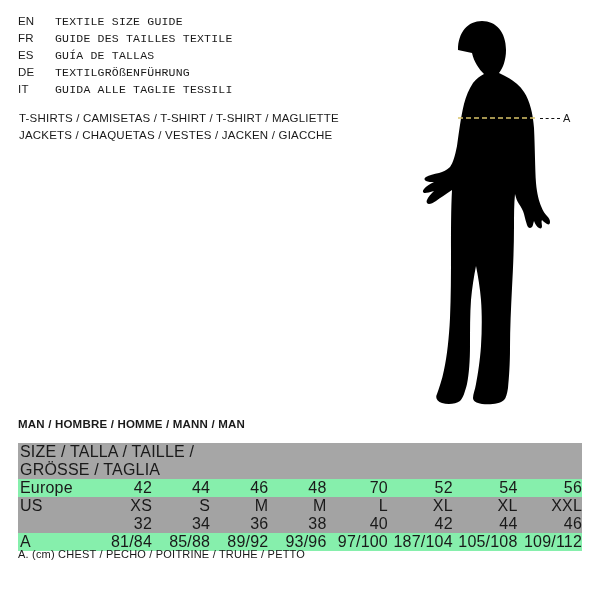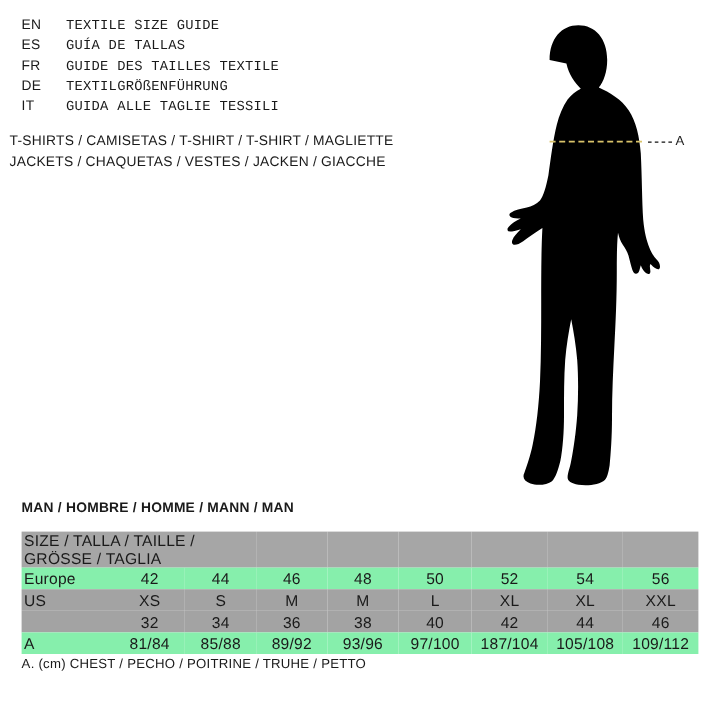--- a/index.html
+++ b/index.html
@@ -42,21 +42,21 @@
   }
   .lang-text {
     color: #1a1a1a;
     white-space: nowrap;
     font-family: Liberation Mono, monospace;
   }
 
   
   .garment-block {
     position: absolute;
-    left: 8px;
+    left: 19px;
     top: 110px;
     width: 400px;
   }
   .garment-line {
     font-size: 11.5px;
     line-height: 17px;
     letter-spacing: 0.2px;
     white-space: nowrap;
   }
 
@@ -97,21 +97,21 @@
     letter-spacing: 0.2px;
     color: #1a1a1a;
     text-align: right;
   }
   table.size-table {
     position: absolute;
     left: 18px;
     top: 443px;
     width: 564px;
     border-collapse: collapse;
-    font-size: 13px;
+    font-size: 16px;
     letter-spacing: 0.2px;
   }
   table.size-table td {
     padding: 0;
     height: 18px;
     vertical-align: middle;
   }
   .row-head td {
     background: #a6a6a6;
     color: #1a1a1a;
@@ -122,21 +122,21 @@
   }
   .row-grey td {
     background: #a3a3a3;
   }
   .col-label {
     width: 86px;
     padding-left: 2px !important;
   }
   .col-val {
     width: 68px;
-    text-align: center;
+    text-align: right;
     margin-left: 32px;
   }
 
   
   .footnote {
     position: absolute;
     left: 18px;
     top: 548px;
     font-size: 11px;
     letter-spacing: 0.2px;
@@ -147,26 +147,26 @@
 <body>
 
 <div class="page">
 
   <div class="lang-block">
     <div class="lang-row">
       <span class="lang-code">EN</span>
       <span class="lang-text">TEXTILE SIZE GUIDE</span>
     </div>
     <div class="lang-row">
+      <span class="lang-code">FR</span>
+      <span class="lang-text">GUIDE DES TAILLES TEXTILE</span>
+    </div>
+    <div class="lang-row">
       <span class="lang-code">ES</span>
       <span class="lang-text">GUÍA DE TALLAS</span>
-    </div>
-    <div class="lang-row">
-      <span class="lang-code">FR</span>
-      <span class="lang-text">GUIDE DES TAILLES TEXTILE</span>
     </div>
     <div class="lang-row">
       <span class="lang-code">DE</span>
       <span class="lang-text">TEXTILGRÖßENFÜHRUNG</span>
     </div>
     <div class="lang-row">
       <span class="lang-code">IT</span>
       <span class="lang-text">GUIDA ALLE TAGLIE TESSILI</span>
     </div>
   </div>
@@ -257,21 +257,21 @@
         <td class="col-val"></td>
         <td class="col-val"></td>
         <td class="col-val"></td>
       </tr>
       <tr class="row-light">
         <td class="col-label">Europe</td>
         <td class="col-val">42</td>
         <td class="col-val">44</td>
         <td class="col-val">46</td>
         <td class="col-val">48</td>
-        <td class="col-val">50</td>
+        <td class="col-val">70</td>
         <td class="col-val">52</td>
         <td class="col-val">54</td>
         <td class="col-val">56</td>
       </tr>
       <tr class="row-grey">
         <td class="col-label">US</td>
         <td class="col-val">XS</td>
         <td class="col-val">S</td>
         <td class="col-val">M</td>
         <td class="col-val">M</td>

